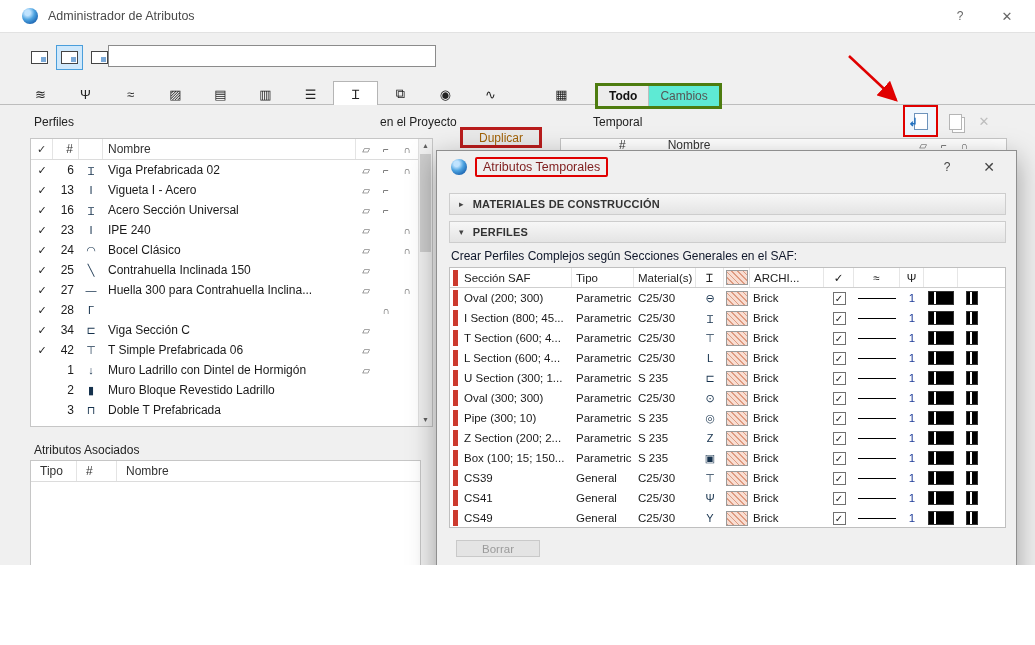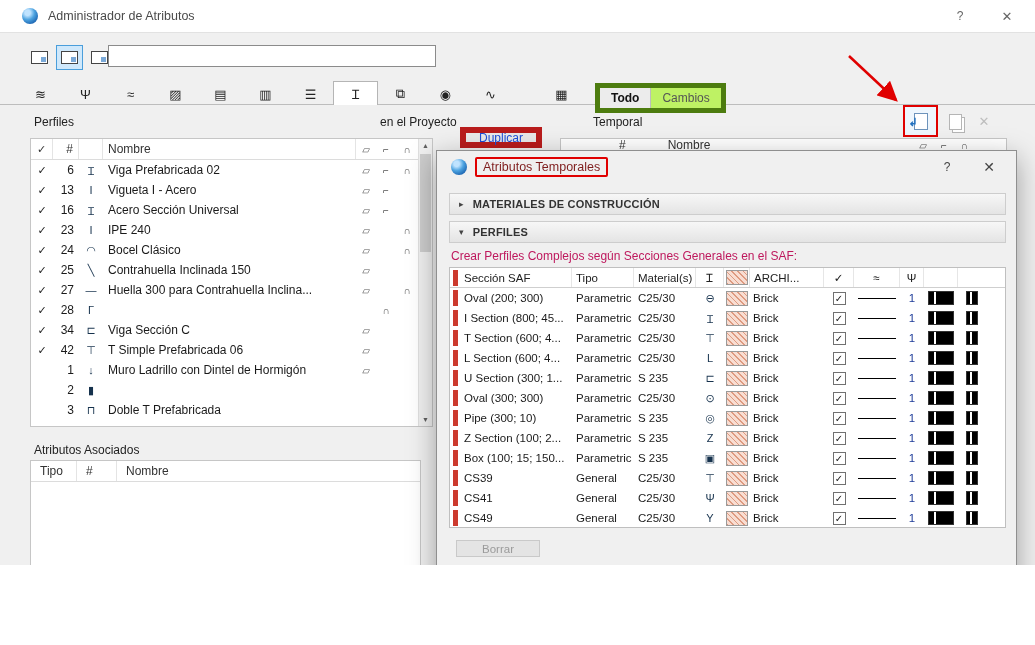--- a/index.html
+++ b/index.html
@@ -21,21 +21,21 @@
   .mini-screen{width:15px;height:11px;border:1px solid #444;background:#fff;position:relative;}
   .mini-screen:after{content:"";position:absolute;right:1px;bottom:1px;width:5px;height:5px;background:#7aa9d8;}
   .filter{position:absolute;left:108px;top:45px;width:328px;height:22px;border:1px solid #8b8b8b;background:#fff;font:inherit;padding:0 6px;box-sizing:border-box;}
 
   
   .tabline{position:absolute;left:0;right:0;top:104px;border-top:1px solid #bdbdbd;z-index:1;}
   .tabs{position:absolute;left:18px;top:81px;display:flex;align-items:flex-end;z-index:2;height:24px;}
   .tab{width:45px;height:22px;display:flex;align-items:center;justify-content:center;font-size:13px;color:#222;}
   .tab.selected{height:24px;background:#fff;border:1px solid #b5b5b5;border-bottom:none;box-sizing:border-box;}
   .tab-grid{margin-left:26px;}
-  .seg{position:absolute;left:595px;top:83px;display:flex;border:5px solid #4d7c0f;background:#bef264;z-index:2;}
+  .seg{position:absolute;left:595px;top:83px;display:flex;border:3px solid #4d7c0f;background:#5eead4;z-index:2;}
   .seg-btn{padding:3px 11px;color:#555;}
   .seg-btn.on{font-weight:bold;color:#111;background:#ececec;border-right:1px solid #bdbdbd;}
 
   
   .plabel{position:absolute;top:115px;color:#222;}
   .hdr-actions .abtn{position:absolute;display:flex;align-items:center;justify-content:center;box-sizing:border-box;}
   .import-btn{left:903px;top:105px;width:35px;height:32px;border:2px solid #e00000;background:#eef6fd;}
   .copy-btn{left:942px;top:109px;width:26px;height:25px;color:#b5b5b5;}
   .del-btn{left:971px;top:109px;width:26px;height:25px;color:#bdbdbd;font-size:13px;}
   .page-ic{width:12px;height:15px;background:#fff;border:1px solid #6d93bb;position:relative;}
@@ -60,42 +60,42 @@
   .vsb .thumb{position:absolute;left:1px;top:15px;width:11px;height:98px;background:#cdcdcd;}
 
   
   .assoc-label{position:absolute;left:34px;top:443px;color:#222;}
   .assoc{position:absolute;left:30px;top:460px;width:391px;height:186px;background:#fff;border:1px solid #c6c6c6;box-sizing:border-box;}
   .agrid{display:grid;grid-template-columns:46px 40px 1fr;height:20px;align-items:center;border-bottom:1px solid #dcdcdc;color:#333;}
   .agrid span{padding-left:9px;height:100%;display:flex;align-items:center;border-right:1px solid #e4e4e4;}
   .agrid span:last-child{border-right:none;}
 
   
-  .dup-btn{position:absolute;left:460px;top:127px;width:82px;height:21px;background:#e9e9e9;border:6px solid #b91c1c;
-           color:#1d4ed8;display:flex;align-items:center;justify-content:center;box-sizing:border-box;}
+  .dup-btn{position:absolute;left:460px;top:127px;width:82px;height:21px;background:#e9e9e9;border:3px solid #b91c1c;
+           color:#a16207;display:flex;align-items:center;justify-content:center;box-sizing:border-box;}
   .rstrip{position:absolute;left:560px;top:138px;width:447px;height:13px;background:#fff;border:1px solid #c6c6c6;border-bottom:none;
           display:flex;align-items:center;color:#333;overflow:hidden;box-sizing:border-box;}
   .rstrip .rn{margin-left:58px;} .rstrip .rm{margin-left:42px;}
   .rstrip .rbadges{margin-left:auto;display:flex;gap:14px;padding-right:38px;font-size:10px;color:#555;}
 
   
   .dialog{position:absolute;left:436px;top:150px;width:581px;height:486px;background:#f0f0f0;border:1px solid #8f8f8f;
           box-shadow:0 8px 26px rgba(0,0,0,.35);z-index:20;box-sizing:border-box;}
   .dlg-bar{position:relative;height:32px;display:flex;align-items:center;}
   .dlg-logo{width:16px;height:16px;border-radius:50%;margin-left:14px;
         background:radial-gradient(circle at 35% 30%,#bfe3ff 0 18%,#4da3e0 45%,#1258a8 85%);}
   .dlg-title-box{margin-left:8px;border:2px solid #e00000;border-radius:2px;padding:1px 6px;color:#7f1d1d;font-size:12.5px;}
   .dlg-cap{position:absolute;top:0;height:32px;width:34px;display:flex;align-items:center;justify-content:center;color:#444;}
   .dlg-help{right:52px;} .dlg-close{right:10px;font-size:14px;}
   .sec-bar{position:absolute;left:12px;width:557px;height:22px;background:linear-gradient(#f7f7f7,#e4e4e4);
            border:1px solid #cdcdcd;display:flex;align-items:center;padding-left:9px;box-sizing:border-box;
            font-weight:bold;font-size:11px;color:#333;letter-spacing:.2px;}
   .sec-bar .sarrow{margin-right:9px;font-size:9px;color:#444;font-weight:normal;}
   .sec-materials{top:42px;} .sec-perfiles{top:70px;}
-  .dlg-desc{position:absolute;left:14px;top:98px;color:#be185d;}
+  .dlg-desc{position:absolute;left:14px;top:98px;color:#0f172a;}
   .dtable{position:absolute;left:12px;top:116px;width:557px;height:261px;background:#fff;border:1px solid #bfbfbf;box-sizing:border-box;overflow:hidden;}
   .dgrid{display:grid;grid-template-columns:10px 112px 62px 62px 28px 26px 74px 30px 46px 24px 34px 1fr;align-items:center;}
   .dheader{height:19px;border-bottom:1px solid #cfcfcf;font-size:11.5px;color:#222;}
   .dheader span{height:100%;display:flex;align-items:center;padding-left:4px;border-right:1px solid #e6e6e6;box-sizing:border-box;}
   .dheader span.noborder{border-right:none;padding-left:0;}
   .dheader .icn{justify-content:center;padding-left:0;}
   .drow{height:20px;font-size:11.5px;}
   .cbar i{display:block;width:5px;height:16px;background:#cc3a2e;margin-left:3px;}
   .d-name{padding-left:4px;white-space:nowrap;overflow:hidden;}
   .d-tipo,.d-mat{padding-left:4px;white-space:nowrap;overflow:hidden;}
@@ -325,20 +325,21 @@
           <span class="c-name">Muro Ladrillo con Dintel de Hormigón</span>
           <span class="c-b">▱</span>
           <span class="c-b"></span>
           <span class="c-b"></span>
           <span></span>
         </div>
         <div class="lgrid lrow">
           <span class="c-check"></span>
           <span class="c-num">2</span>
           <span class="c-glyph">▮</span>
+          <span class="c-name">Muro Bloque Revestido Ladrillo</span>
           <span class="c-b"></span>
           <span class="c-b"></span>
           <span class="c-b"></span>
           <span></span>
         </div>
         <div class="lgrid lrow">
           <span class="c-check"></span>
           <span class="c-num">3</span>
           <span class="c-glyph">⊓</span>
           <span class="c-name">Doble T Prefabricada</span>
@@ -606,21 +607,21 @@
             <i></i>
           </span>
           <span class="d-part">
             <i></i>
           </span>
         </div>
         <div class="dgrid drow">
           <span class="cbar">
             <i></i>
           </span>
-          <span class="d-name">Z Section (100; 2...</span>
+          <span class="d-name">Z Section (200; 2...</span>
           <span class="d-tipo">Parametric</span>
           <span class="d-mat">S 235</span>
           <span class="d-shape">Z</span>
           <span class="hatch">
             <i></i>
           </span>
           <span class="d-surf">Brick</span>
           <span class="cbcell">
             <span class="cb">
               <span>✓</span>

